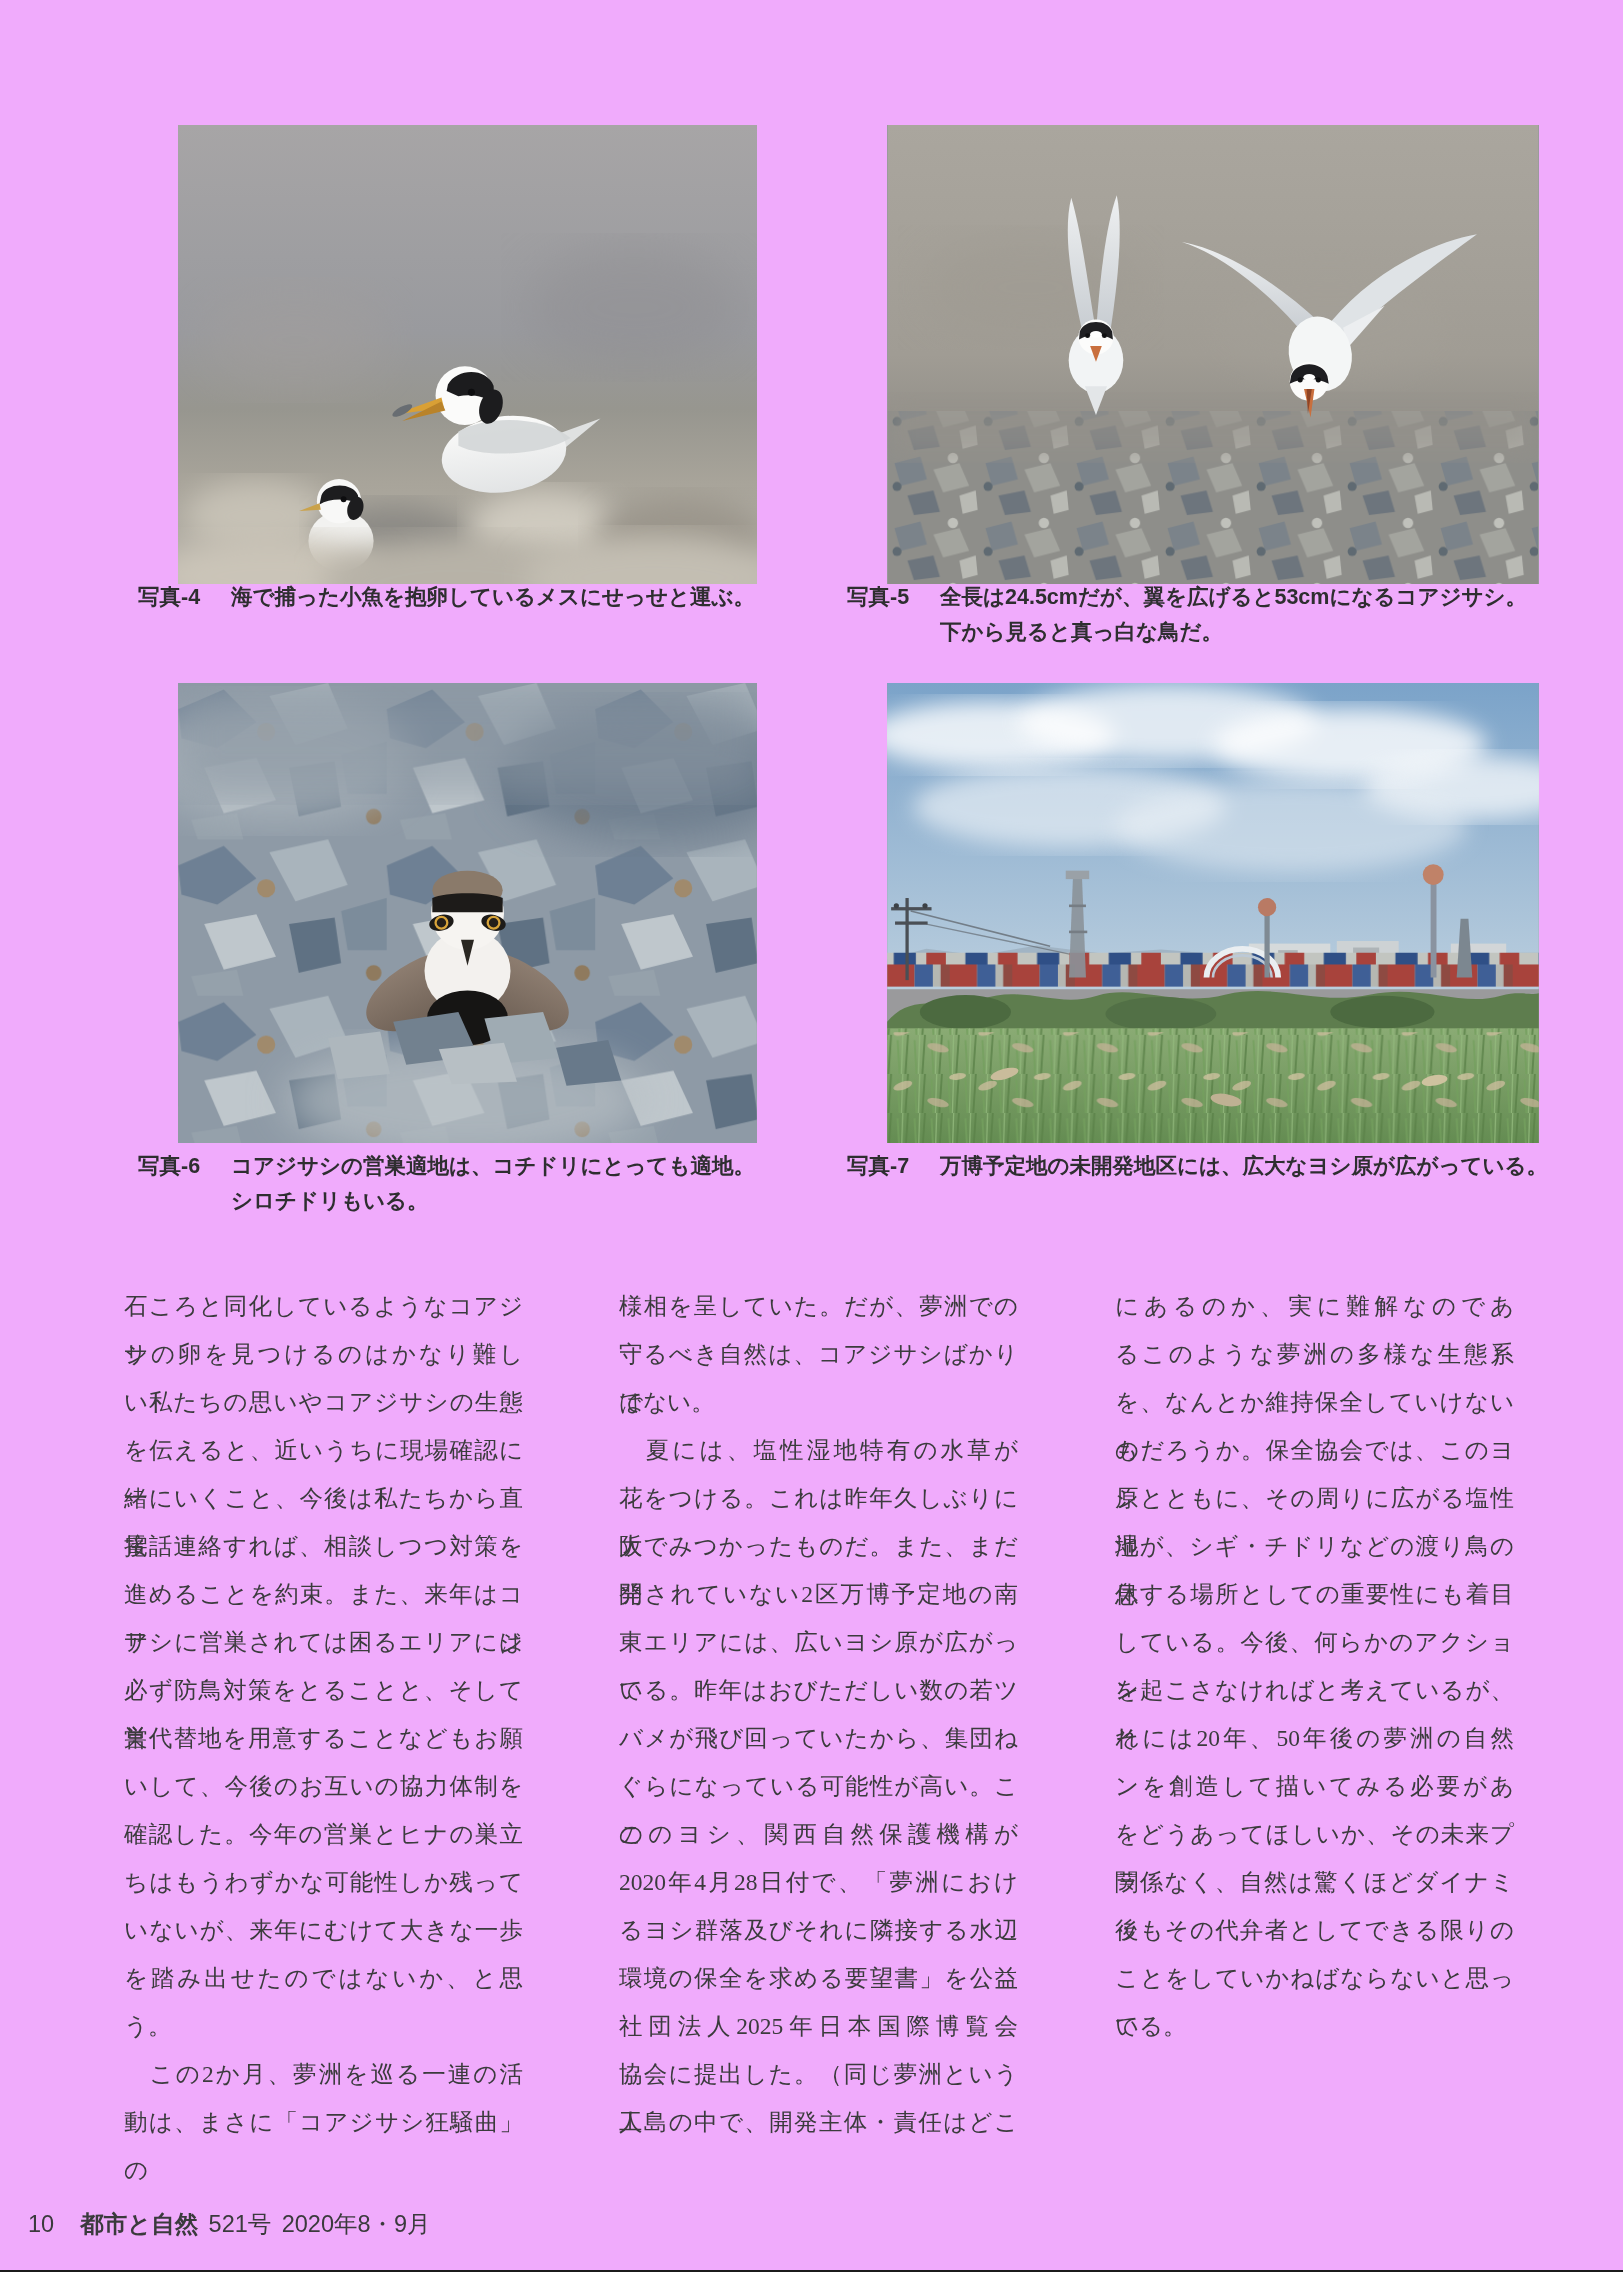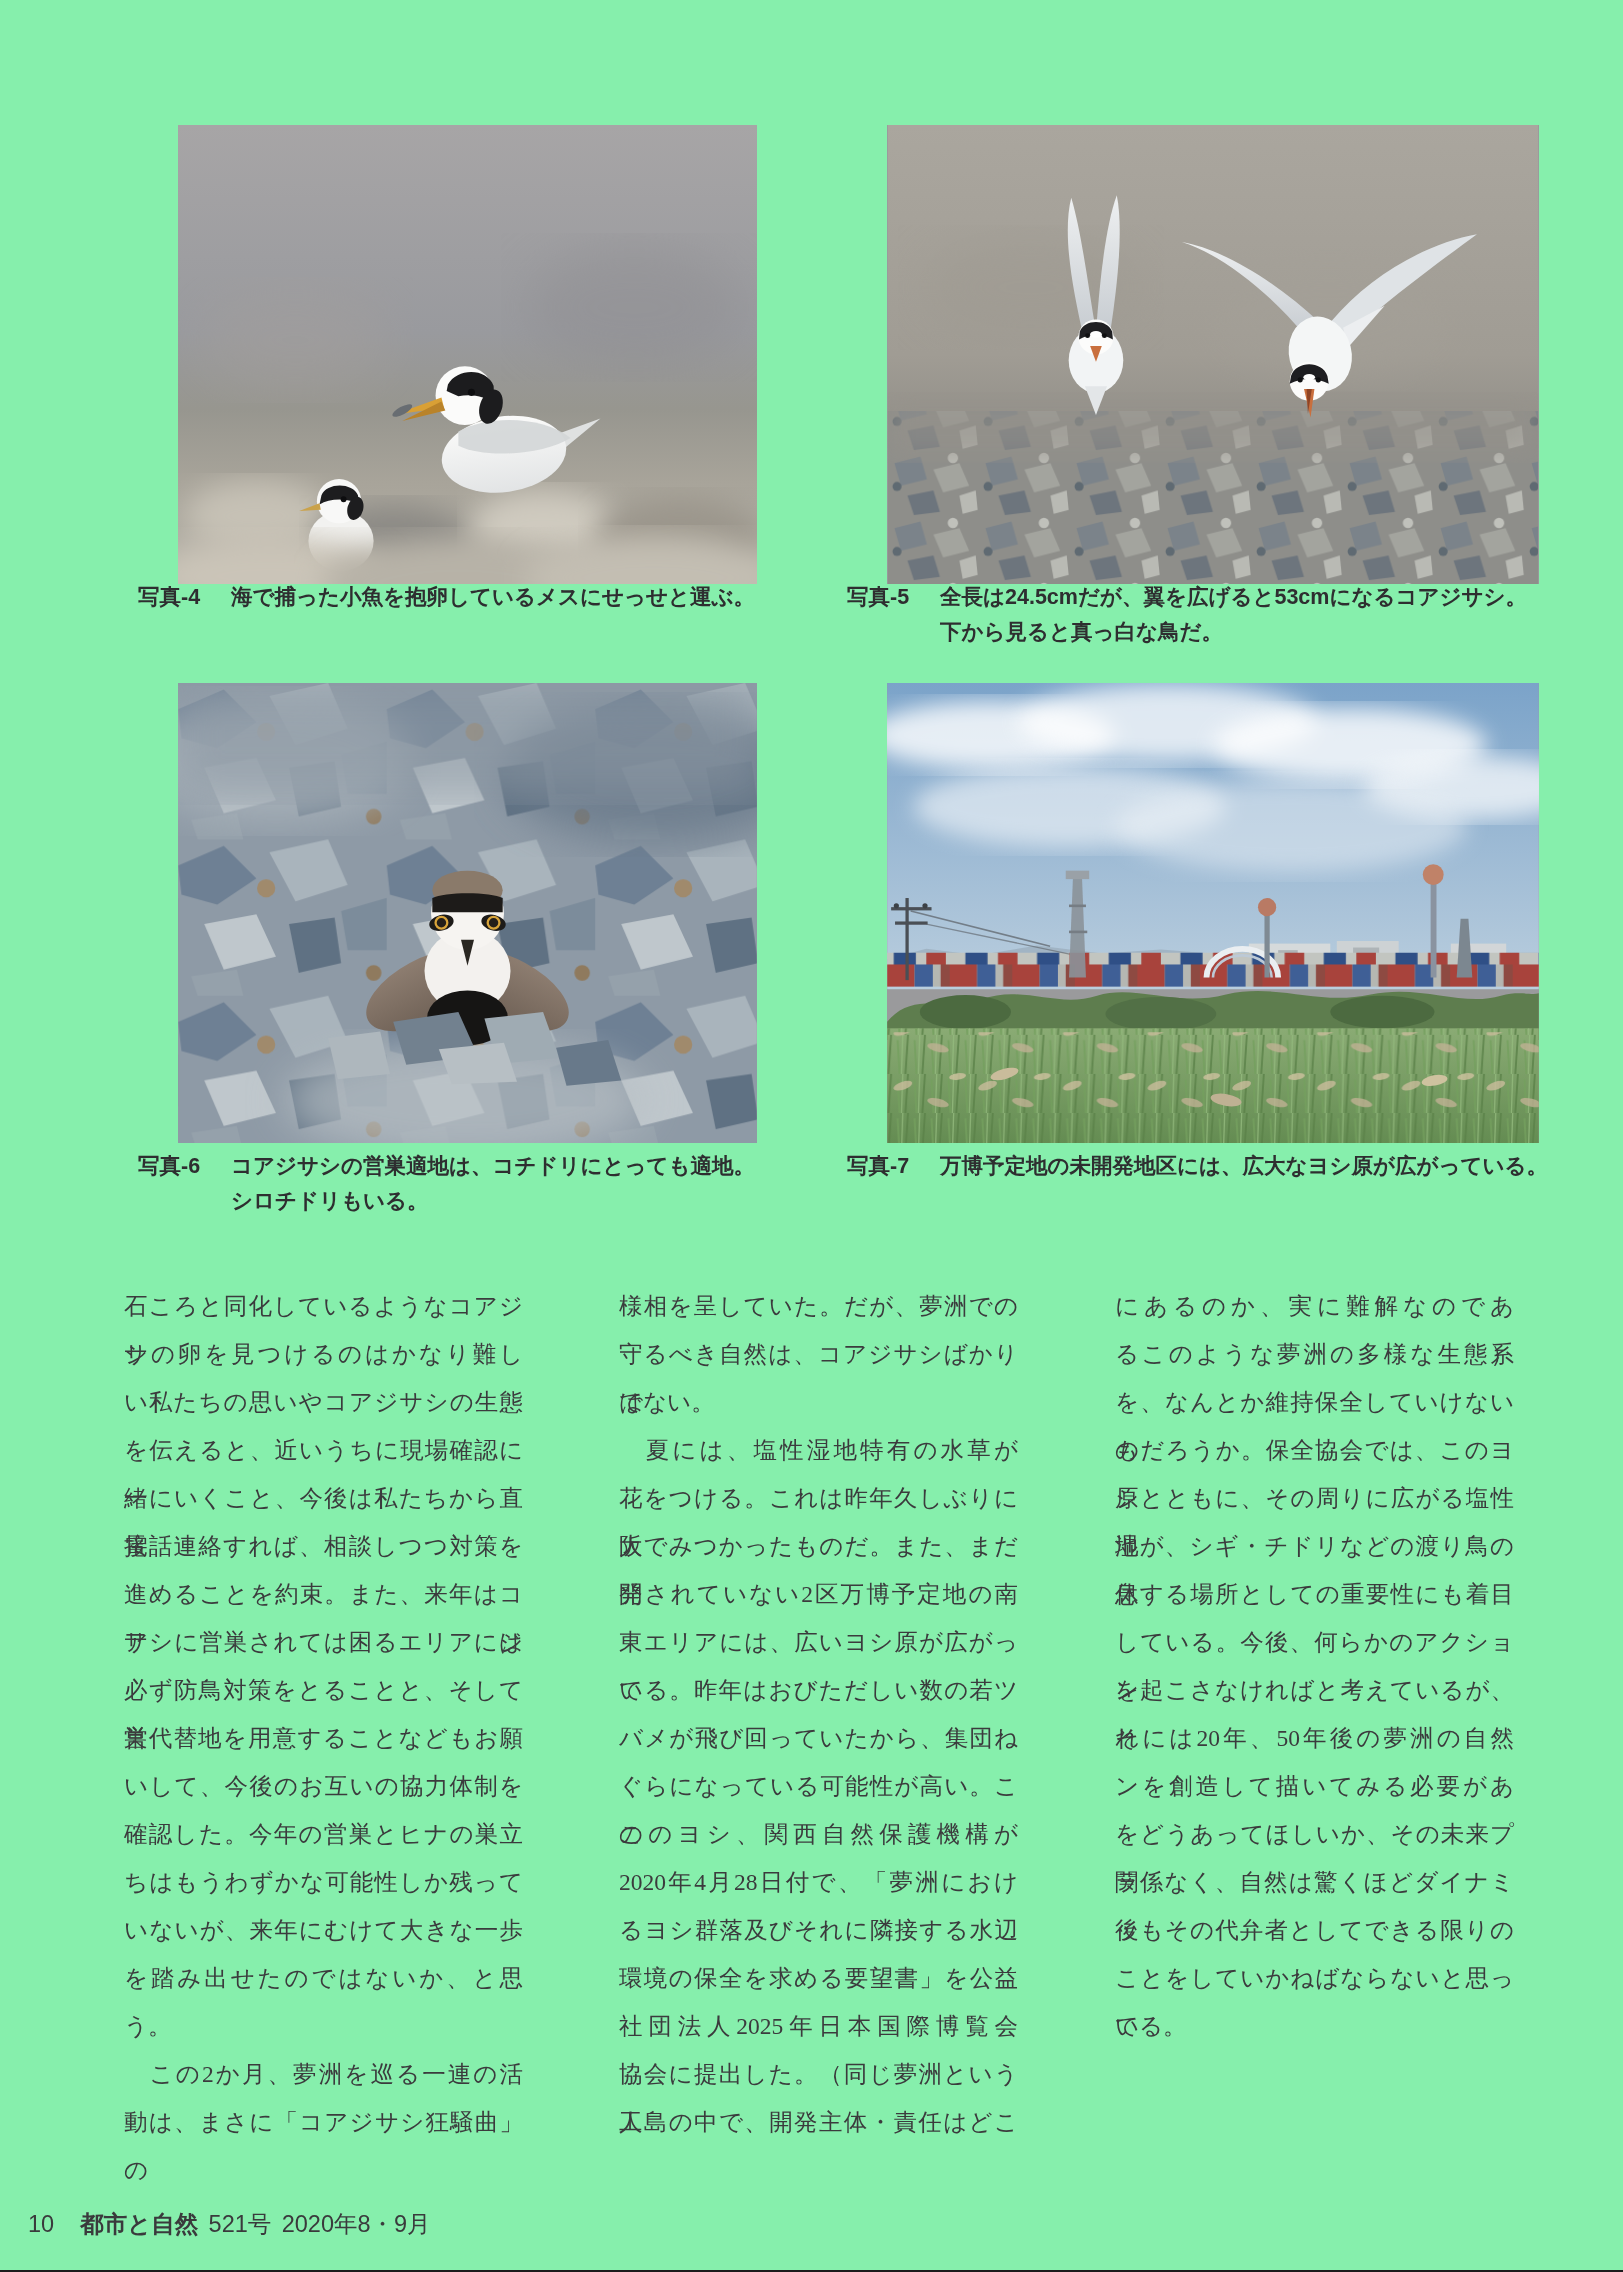--- a/index.html
+++ b/index.html
@@ -1,16 +1,16 @@
 <!DOCTYPE html>
 <html style="font-size:10.4px"><head>
 <meta charset="utf-8">
 <style>
   html,body{margin:0;padding:0;background:#e8e8e8;}
-  .page{position:relative;width:1623px;height:2273px;background:#86efac;overflow:hidden;
+  .page{position:relative;width:1623px;height:2273px;background:#f0abfc;overflow:hidden;
         font-family:"Liberation Sans","DejaVu Sans",sans-serif;}
   
   .photo{position:absolute;overflow:hidden;background:#9a9a9c;}
   .photo svg{display:block;width:100%;height:100%;}
   .p4{left:138px;top:115px;width:579px;height:459px;}
   .p5{left:847px;top:115px;width:652px;height:459px;}
   .p6{left:138px;top:673px;width:579px;height:460px;}
   .p7{left:847px;top:673px;width:652px;height:460px;}
   
   .caption{position:absolute;display:flex;align-items:flex-start;

